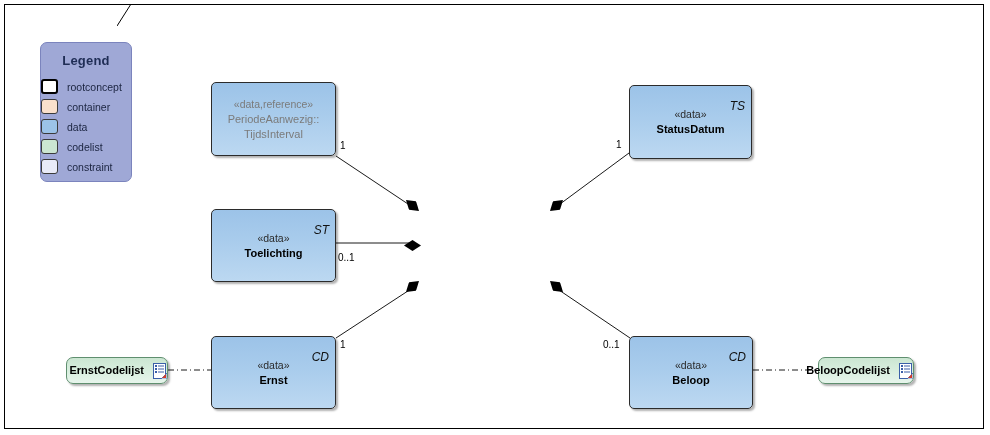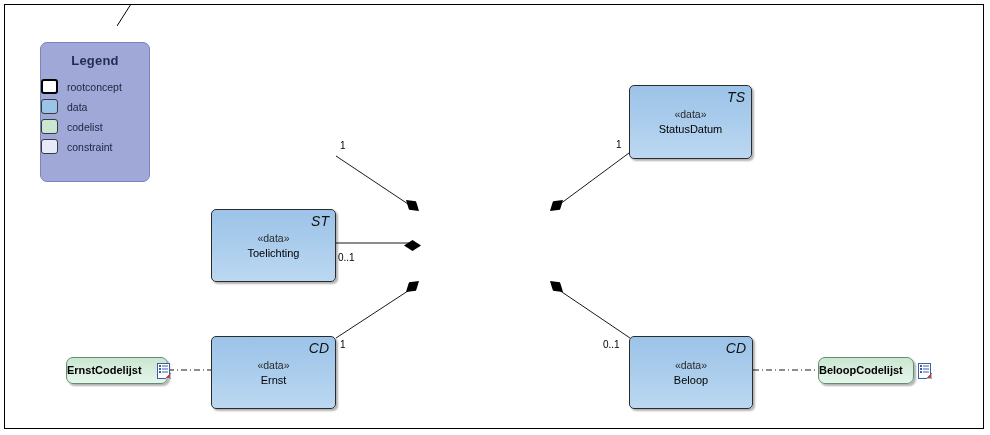--- a/index.html
+++ b/index.html
@@ -54,21 +54,21 @@
     width: 18px;
     height: 22px;
     overflow: hidden;
   }
 
   
   .legend {
     position: absolute;
     left: 40px;
     top: 42px;
-    width: 110px;
+    width: 92px;
     height: 140px;
     background: #9FA8D6;
     border: 1px solid #7b84bd;
     border-radius: 7px;
     box-sizing: border-box;
   }
   .legend-title {
     text-align: center;
     font-size: 13px;
     font-weight: bold;
@@ -122,30 +122,30 @@
     padding: 0 6px;
   }
   .stereo {
     font-size: 10.5px;
     color: #2a2a2a;
     line-height: 15px;
     white-space: nowrap;
   }
   .cname {
     font-size: 11px;
-    font-weight: normal;
+    font-weight: bold;
     color: #000000;
     line-height: 15px;
     white-space: nowrap;
   }
   .corner-tag {
     position: absolute;
     right: 6px;
-    top: 3px;
-    font-size: 14px;
+    top: 13px;
+    font-size: 12px;
     font-style: italic;
     color: #111;
   }
 
   
   .cls.ref .stereo,
   .cls.ref .cname {
     color: #7b7b7b;
     font-weight: normal;
   }
@@ -160,22 +160,22 @@
   }
   .cls.root .stereo { color: #2a2a2a; }
 
   
   .cls.codelist {
     border: 1px solid #5f8f6f;
     border-radius: 7px;
     background: linear-gradient(to bottom, #CBE6D2 0%, #D8EEDE 50%, #E7F5EC 100%);
     display: flex;
     align-items: center;
-    justify-content: flex-start;
-    gap: 15px;
+    justify-content: flex-end;
+    gap: 9px;
   }
   .cls.codelist .cname { font-size: 11px; font-weight: bold; }
 
   .doc-icon {
     width: 14px;
     height: 16px;
     flex: 0 0 auto;
   }
 
   
@@ -234,39 +234,50 @@
 
   <div class="legend">
     <div class="legend-title">Legend</div>
     <div class="legend-items">
 
       <div class="legend-row">
         <div class="legend-swatch thick" style="background:#ffffff"></div>
         <div class="legend-label">rootconcept</div>
       </div>
 
+      <div class="legend-row">
+        <div class="legend-swatch" style="background:#FAE0CC"></div>
+        <div class="legend-label">container</div>
+      </div>
 
       <div class="legend-row">
         <div class="legend-swatch" style="background:#9CC3E8"></div>
         <div class="legend-label">data</div>
       </div>
 
       <div class="legend-row">
         <div class="legend-swatch" style="background:#CBE6D2"></div>
         <div class="legend-label">codelist</div>
       </div>
 
       <div class="legend-row">
         <div class="legend-swatch" style="background:#E8EAF8"></div>
         <div class="legend-label">constraint</div>
       </div>
 
     </div>
   </div>
 
+  <div class="cls ref" style="left:211px; top:82px; width:125px; height:74px;">
+    <div class="cls-body">
+      <div class="stereo">«data,reference»</div>
+      <div class="cname">PeriodeAanwezig::</div>
+      <div class="cname line2">TijdsInterval</div>
+    </div>
+  </div>
   <div class="mult" style="left:340px; top:140px;">1</div>
 
   <div class="cls" style="left:629px; top:85px; width:123px; height:74px;">
     <div class="corner-tag">TS</div>
     <div class="cls-body">
       <div class="stereo">«data»</div>
       <div class="cname">StatusDatum</div>
     </div>
   </div>
   <div class="mult" style="left:616px; top:139px;">1</div>

